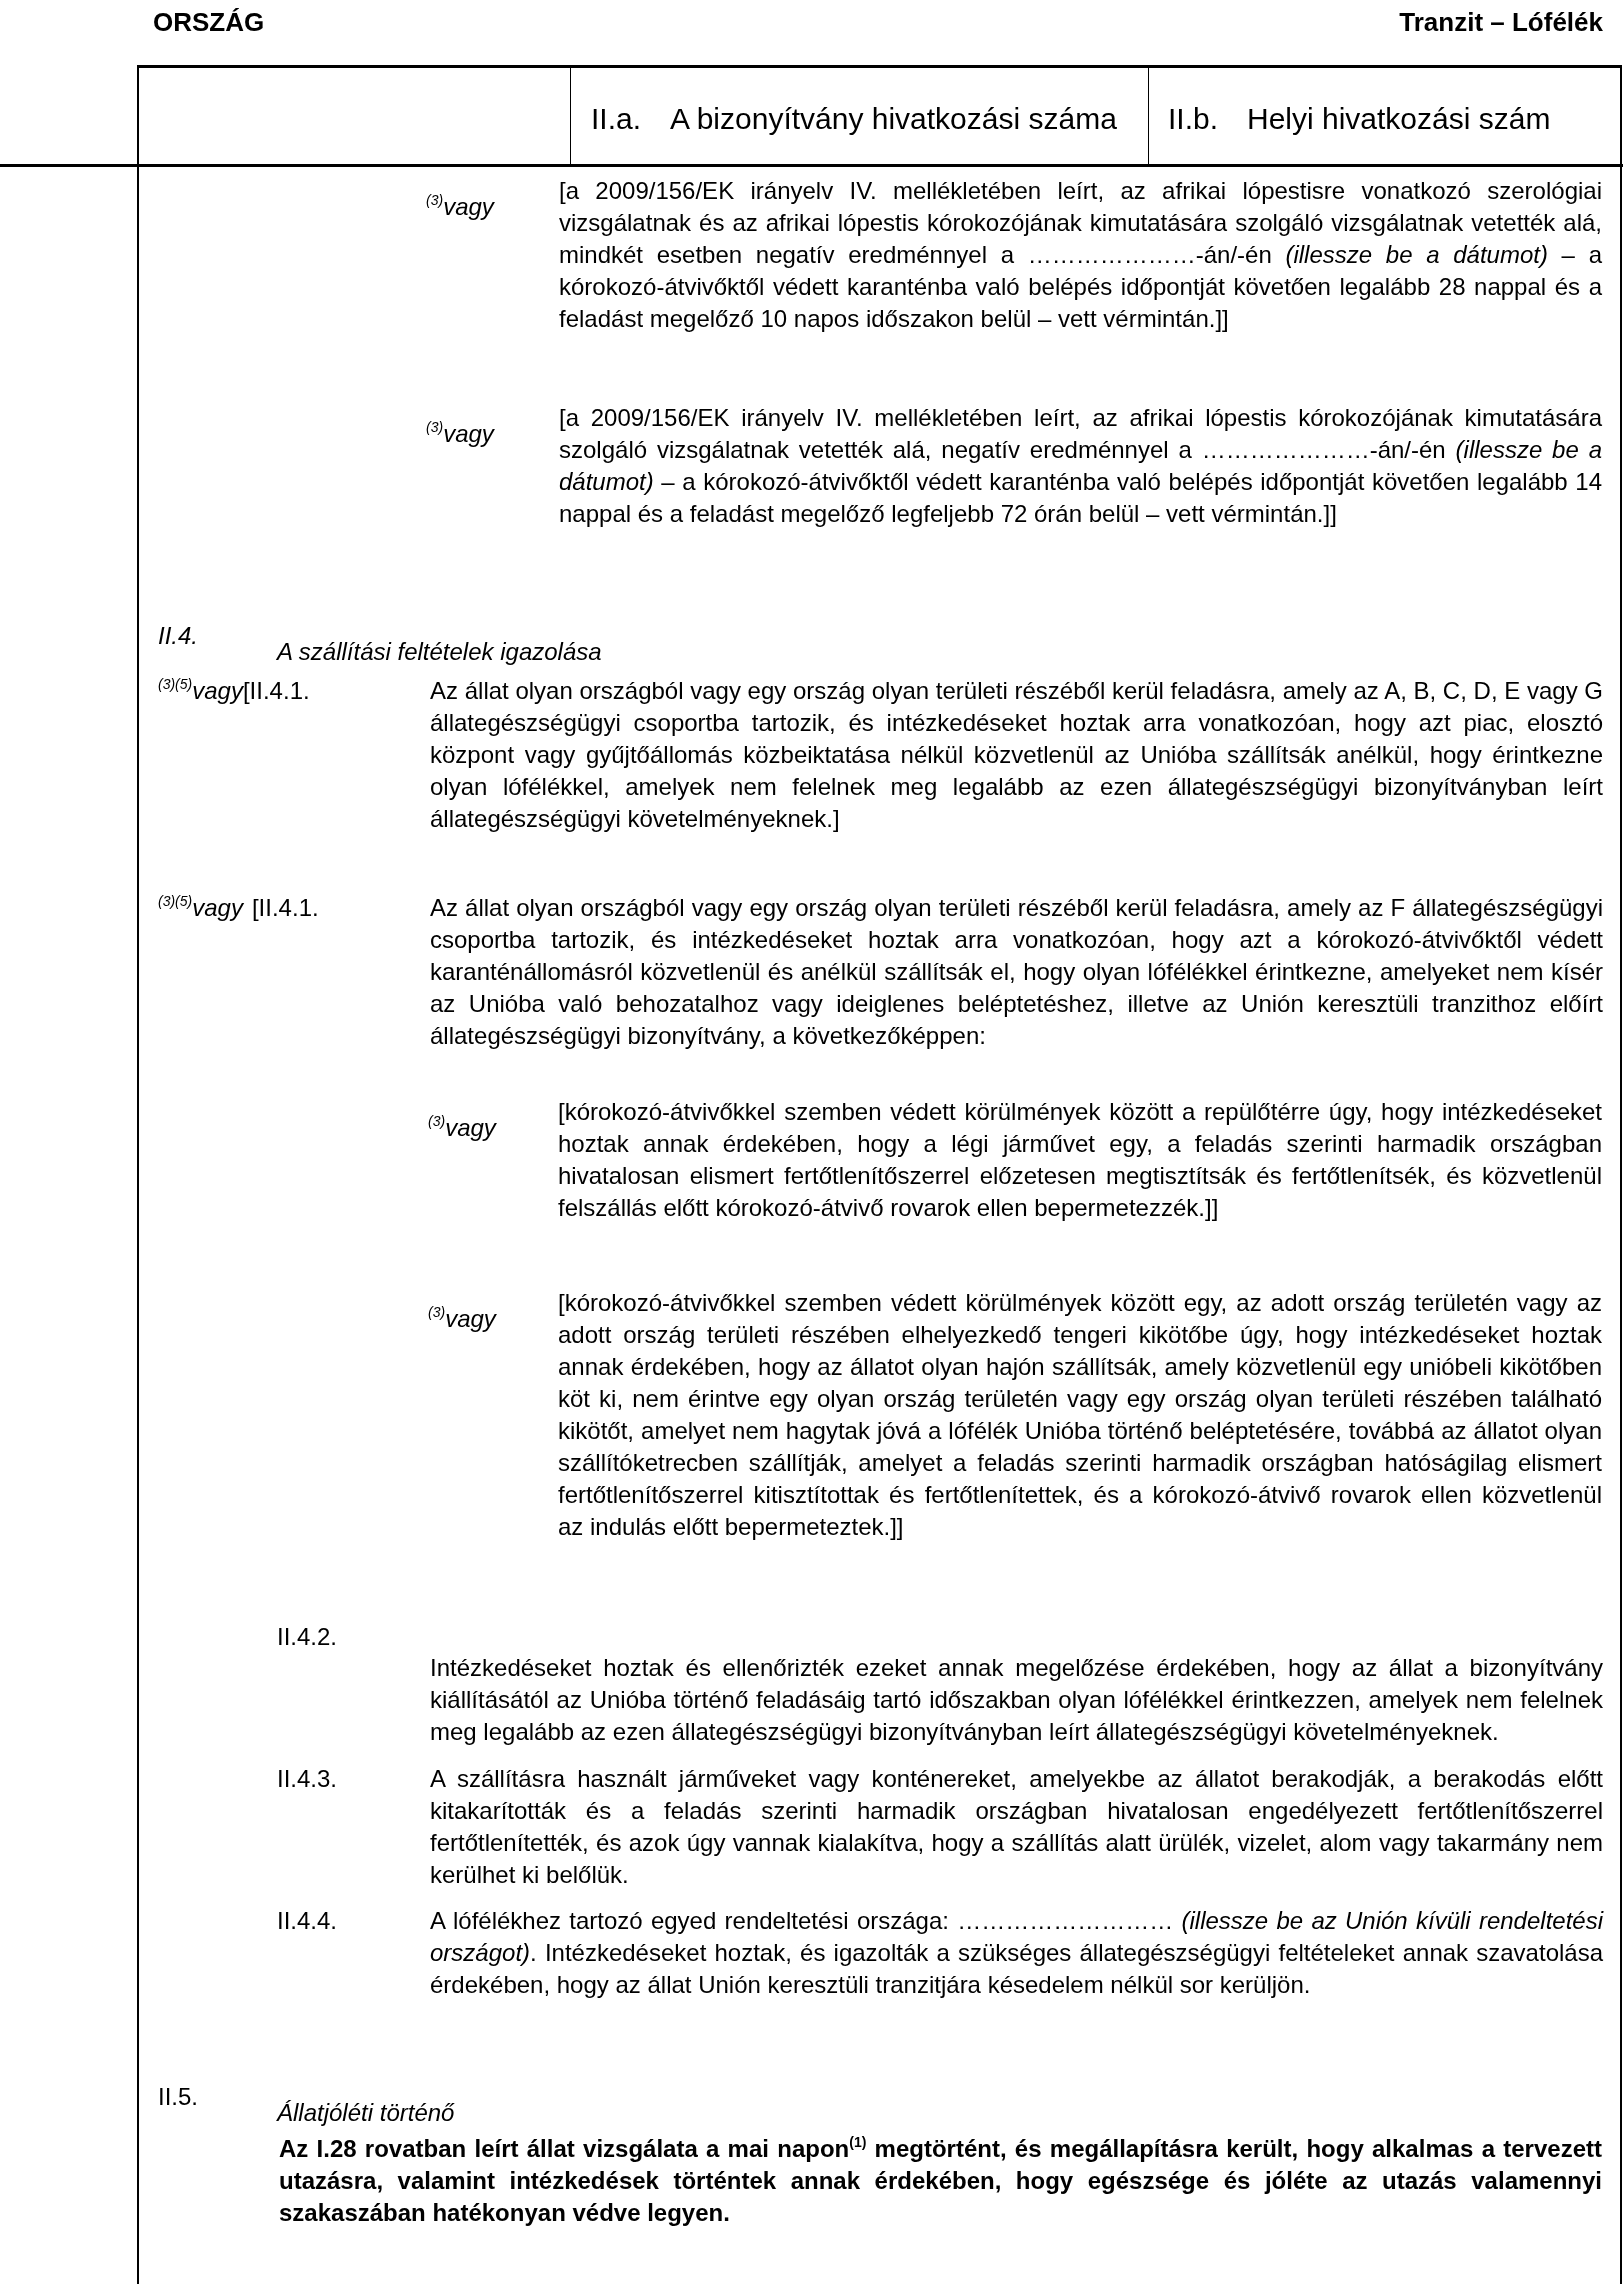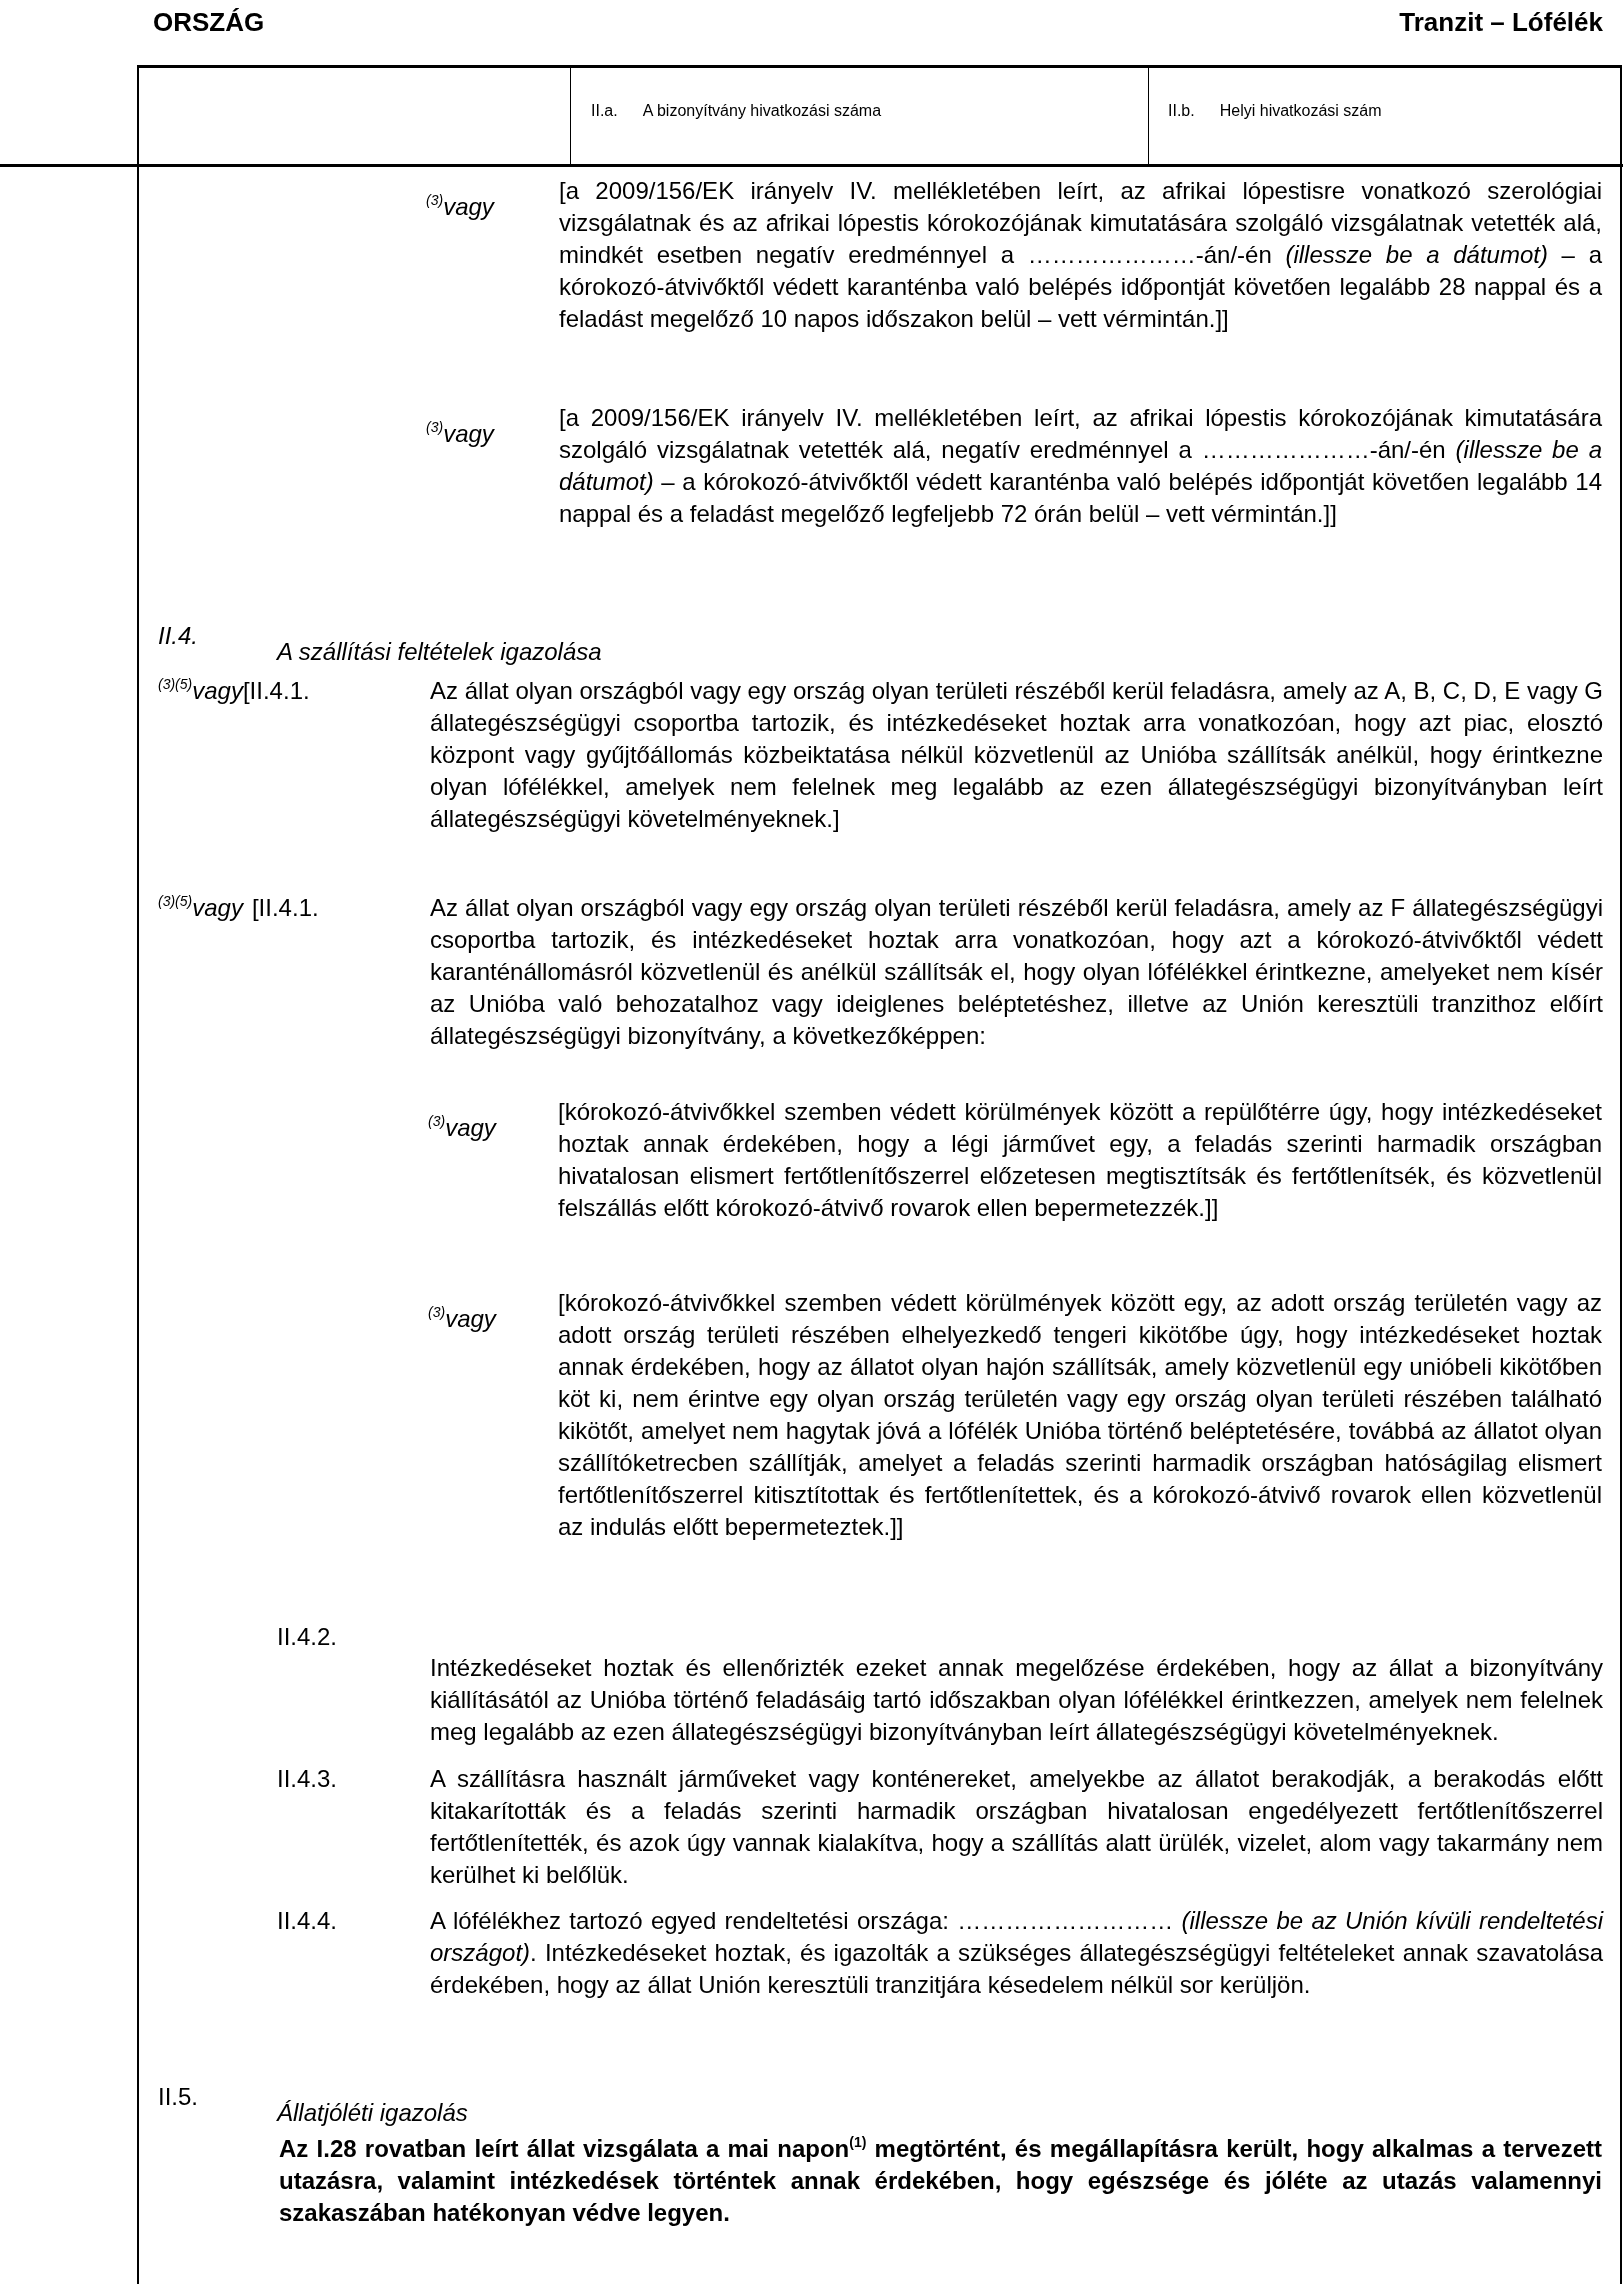--- a/index.html
+++ b/index.html
@@ -1,21 +1,21 @@
 <!DOCTYPE html>
 <html style="font-size:10.3px"><head>
 <meta charset="utf-8">
 <style>
   html, body { margin:0; padding:0; background:#ffffff; }
   body { width:1624px; height:2284px; position:relative; overflow:hidden;
          font-family:"Liberation Sans", sans-serif; color:#000; }
   .abs { position:absolute; }
   .hdr { font-weight:bold; font-size:26px; top:7px; }
   .line { position:absolute; background:#000; }
-  .th { font-size:16px; top:102px; }
+  .th { font-size:30px; top:102px; }
   .txt { font-size:24px; line-height:32px; text-align:justify; text-align-last:left; }
   .lbl { font-size:24px; line-height:32px; white-space:nowrap; }
   .it { font-style:italic;margin-top:16px; }
   sup { font-size:14px; line-height:0; vertical-align:0.75em; font-style:italic; }
   sup.up { font-style:normal; }
 </style>
 </head>
 <body>
 
 <div class="abs hdr" style="left:153px;">ORSZÁG</div>
@@ -61,15 +61,15 @@
 <div class="abs lbl" style="left:277px; top:1621px;">II.4.2.</div>
 <div class="abs txt" style="left:430px; top:1652px; width:1173px;">Intézkedéseket hoztak és ellenőrizték ezeket annak megelőzése érdekében, hogy az állat a bizonyítvány kiállításától az Unióba történő feladásáig tartó időszakban olyan lófélékkel érintkezzen, amelyek nem felelnek meg legalább az ezen állategészségügyi bizonyítványban leírt állategészségügyi követelményeknek.</div>
 
 <div class="abs lbl" style="left:277px; top:1763px;">II.4.3.</div>
 <div class="abs txt" style="left:430px; top:1763px; width:1173px;">A szállításra használt járműveket vagy konténereket, amelyekbe az állatot berakodják, a berakodás előtt kitakarították és a feladás szerinti harmadik országban hivatalosan engedélyezett fertőtlenítőszerrel fertőtlenítették, és azok úgy vannak kialakítva, hogy a szállítás alatt ürülék, vizelet, alom vagy takarmány nem kerülhet ki belőlük.</div>
 
 <div class="abs lbl" style="left:277px; top:1905px;">II.4.4.</div>
 <div class="abs txt" style="left:430px; top:1905px; width:1173px;"><span>A lófélékhez tartozó egyed rendeltetési országa: ……………………… </span><span class="it">(illessze be az Unión kívüli rendeltetési országot)</span><span>. Intézkedéseket hoztak, és igazolták a szükséges állategészségügyi feltételeket annak szavatolása érdekében, hogy az állat Unión keresztüli tranzitjára késedelem nélkül sor kerüljön.</span></div>
 
 <div class="abs lbl" style="left:158px; top:2081px;">II.5.</div>
-<div class="abs lbl it" style="left:277px; top:2081px;">Állatjóléti igazolás</div>
+<div class="abs lbl it" style="left:277px; top:2081px;">Állatjóléti történő</div>
 <div class="abs txt" style="left:279px; top:2133px; width:1323px;font-weight:bold;"><span>Az I.28 rovatban leírt állat vizsgálata a mai napon</span><sup class="up">(1)</sup><span> megtörtént, és megállapításra került, hogy alkalmas a tervezett utazásra, valamint intézkedések történtek annak érdekében, hogy egészsége és jóléte az utazás valamennyi szakaszában hatékonyan védve legyen.</span></div>
 
 
 </body></html>

